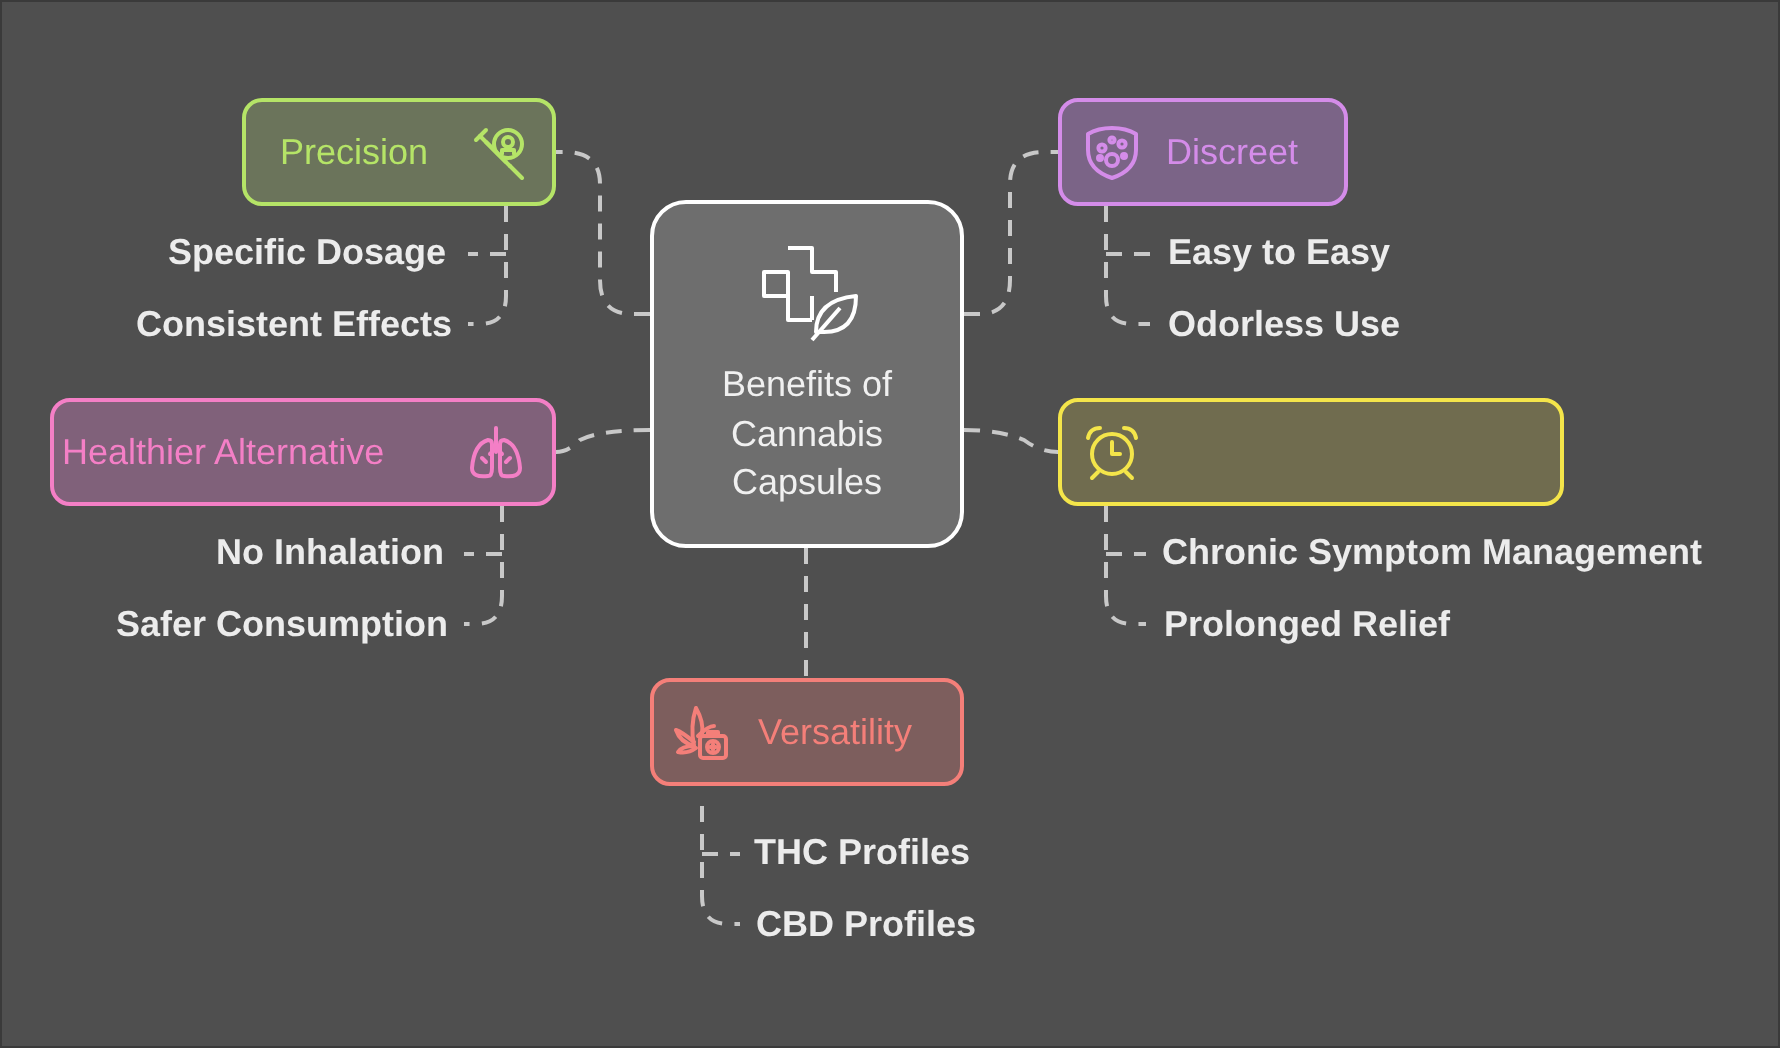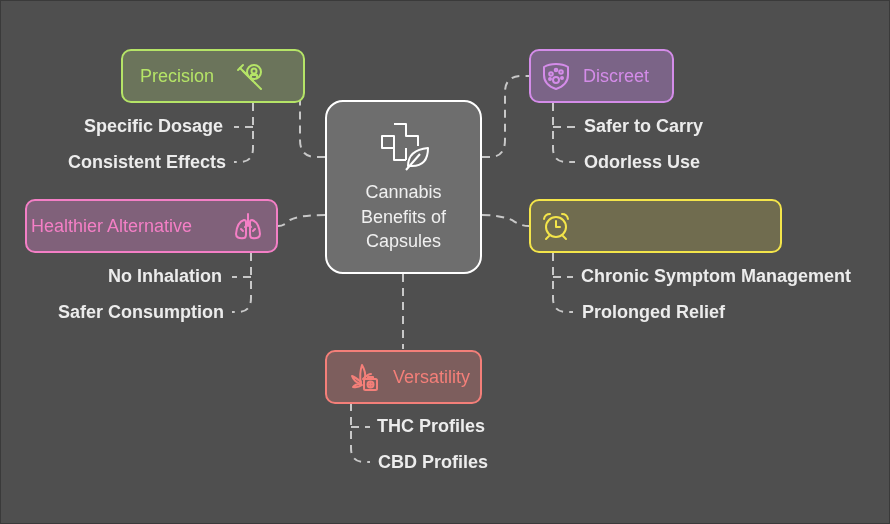--- a/index.html
+++ b/index.html
@@ -38,29 +38,29 @@
     }
     .leaf {
       position: absolute;
       color: #ececec;
       font-size: 18px;
       white-space: nowrap;
       font-weight: bold;
     }
     .leaf.right-align { text-align: right; }
 
-    #n-precision { left: 121px; top: 49px; width: 184px; height: 54px; border-color: #b5e467; background: #6b745b; color: #b5e467; padding-left: 17px; }
+    #n-precision { left: 121px; top: 49px; width: 157px; height: 54px; border-color: #b5e467; background: #6b745b; color: #b5e467; padding-left: 17px; }
     #n-precision .ico { position: absolute; left: 112px; top: 11px; }
     #n-discreet { left: 529px; top: 49px; width: 145px; height: 54px; border-color: #d48ce9; background: #7b6487; color: #d48ce9; padding-left: 10px; }
     #n-discreet .label { margin-left: 12px; }
     #n-health { left: 25px; top: 199px; width: 253px; height: 54px; border-color: #f47fc6; background: #80617a; color: #f47fc6; padding-left: 4px; }
     #n-health .ico { position: absolute; left: 206px; top: 11px; }
     #n-long { left: 529px; top: 199px; width: 253px; height: 54px; border-color: #f4e54a; background: #706c4f; color: #f4e54a; padding-left: 10px; }
     #n-long .label { margin-left: 12px; }
-    #n-vers { left: 325px; top: 350px; width: 157px; height: 54px; border-color: #f47f79; background: #7d5e5d; color: #f47f79; padding-left: 22px; }
+    #n-vers { left: 325px; top: 339px; width: 157px; height: 54px; border-color: #f47f79; background: #7d5e5d; color: #f47f79; padding-left: 8px; }
     #n-vers .label { margin-left: 14px; }
   </style>
 </head>
 <body>
 
 <svg class="connectors" width="890" height="524" fill="none" stroke="#c8c8c8" stroke-width="2" stroke-dasharray="8 6">
 
   <path d="M325 157 L316 157 Q300 157 300 140 L300 92 Q300 76 282 76 L278 76"></path>
 
   <path d="M325 215 Q300 215 290 220 Q284 226 278 226"></path>
@@ -88,22 +88,22 @@
 </svg>
 
 <div class="center">
   <svg class="ico" viewBox="0 0 54 50" fill="none" stroke="#ffffff" stroke-width="2" stroke-linejoin="round">
     <path d="M16 2 H28 V14 H40 V24 M28 38 H28 V36 M16 38 H28 M16 38 V26 H4 V14 H16 Z"></path>
     <path d="M28 26 V38"></path>
     <path d="M30 44 Q30 28 50 26 Q50 44 34 44 Z"></path>
     <path d="M28 48 L42 32"></path>
   </svg>
   <div class="title">
+    <div>Benefits of</div>
     <div>Cannabis</div>
-    <div>Benefits of</div>
     <div>Capsules</div>
   </div>
 </div>
 
 <div class="node" id="n-precision">
   <span class="label">Precision</span>
   <svg class="ico" viewBox="0 0 30 30" fill="none" stroke="#b5e467" stroke-width="2" stroke-linecap="round" stroke-linejoin="round">
     <path d="M3 8 L8 3"></path>
       <path d="M5 6 L20 21"></path>
       <path d="M8 9 L18 19"></path>
@@ -121,21 +121,21 @@
     <path d="M15 3 Q22 3 27 6 V14 Q27 24 15 28 Q3 24 3 14 V6 Q8 3 15 3 Z"></path>
     <circle cx="10" cy="13" r="1.8"></circle>
       <circle cx="15" cy="9" r="1.3"></circle>
       <circle cx="20" cy="11" r="1.8"></circle>
     <circle cx="15" cy="19" r="3"></circle>
       <circle cx="9" cy="18" r="1"></circle>
       <circle cx="21" cy="17" r="1"></circle>
   </svg>
   <span class="label">Discreet</span>
 </div>
-<div class="leaf" style="left:584px; top:116px;">Safer to Carry</div>
+<div class="leaf" style="left:584px; top:116px;">Easy to Easy</div>
 <div class="leaf" style="left:584px; top:152px;">Odorless Use</div>
 
 <div class="node" id="n-health">
   <span class="label">Healthier Alternative</span>
   <svg class="ico" viewBox="0 0 30 30" fill="none" stroke="#f47fc6" stroke-width="2" stroke-linecap="round" stroke-linejoin="round">
     <path d="M15 2 V14"></path>
       <path d="M15 12 L12 15"></path>
       <path d="M15 12 L18 15"></path>
     <path d="M11 8 Q4 10 3 22 Q3 27 11 26 Q13 26 13 22 V10 Q13 8 11 8 Z"></path>
     <path d="M19 8 Q26 10 27 22 Q27 27 19 26 Q17 26 17 22 V10 Q17 8 19 8 Z"></path>

